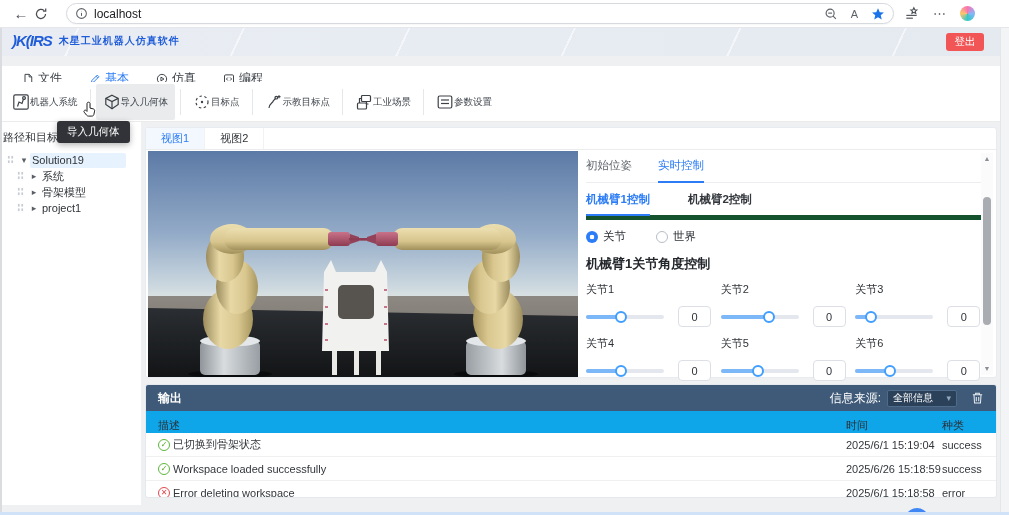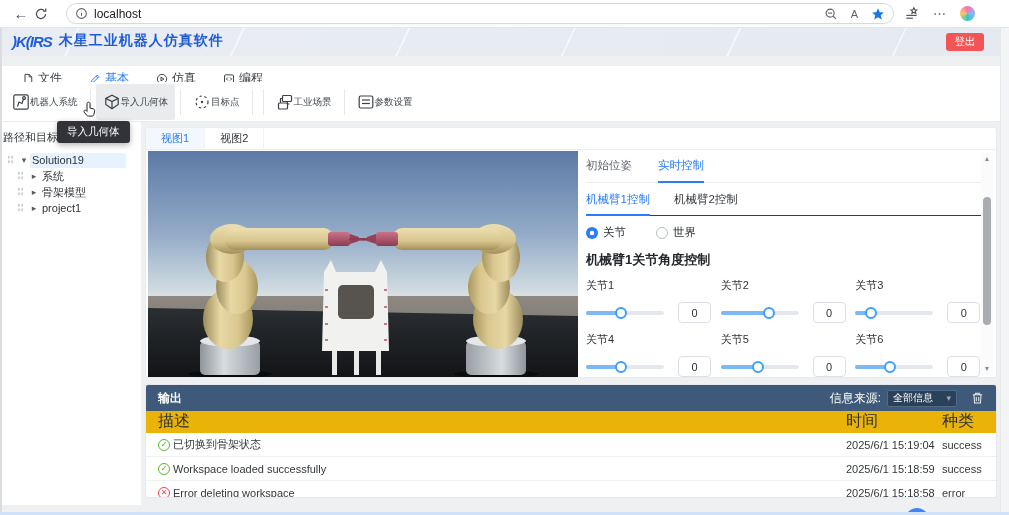--- a/index.html
+++ b/index.html
@@ -19,21 +19,21 @@
   .copilot-dot { width:15px; height:15px; border-radius:50%;
     background:conic-gradient(#f973b5,#8ab4f8,#30c9c9,#fbc46b,#f973b5); }
 
   
   .app-header { position:absolute; top:28px; left:0; width:1009px; height:28px;
     background:linear-gradient(90deg,#e9edf3,#e5eaf1); overflow:hidden; }
   .app-header::after { content:""; position:absolute; inset:0;
     background:repeating-linear-gradient(115deg, transparent 0 70px, rgba(255,255,255,.55) 70px 72px, transparent 72px 150px); }
   .logo-wrap { position:absolute; left:12px; top:4px; display:flex; align-items:center; gap:7px; z-index:2; }
   .logo-mark { font-size:15px; font-weight:bold; font-style:italic; color:#1f5cd8; letter-spacing:-1px; }
-  .app-title { font-size:14px; font-weight:bold; color:#1f5cd8; letter-spacing:1px; }
+  .app-title { font-size:10px; font-weight:bold; color:#1f5cd8; letter-spacing:1px; }
   .logout-btn { position:absolute; right:25px; top:5px; width:38px; height:18px; background:#f25555; color:#fff;
     font-size:10.5px; border-radius:3px; display:flex; align-items:center; justify-content:center; z-index:2; cursor:pointer; }
 
   
   .menu-bar { position:absolute; top:66px; left:0; width:1009px; height:26px; background:#fff;
     border-bottom:1px solid #f1f1f1; display:flex; align-items:center; gap:27px; padding-left:22px; }
   .menu-item { display:flex; align-items:center; gap:4px; font-size:12px; color:#3d4248; cursor:pointer; }
   .menu-item.active { color:#2b7cf6; }
   .menu-item svg { stroke:currentColor; }
 
@@ -69,21 +69,21 @@
   .vtab { padding:0 15px; font-size:11px; display:flex; align-items:center; color:#303439;
     border-right:1px solid #f2f2f2; cursor:pointer; }
   .vtab.active { color:#2b7cf6; background:#f3f8ff; }
   .scene { position:absolute; left:2px; top:23px; width:430px; height:226px; }
 
   
   .controls { position:absolute; left:440px; right:14px; top:23px; }
   .ctabs { display:flex; gap:26px; border-bottom:1px solid #ededf0; padding-top:7px; }
   .ctab { font-size:11.5px; color:#5f646b; padding-bottom:8px; cursor:pointer; }
   .ctab.active { color:#2b7cf6; border-bottom:2px solid #2b7cf6; margin-bottom:-1px; }
-  .subtabs { display:flex; gap:24px; border-bottom:1px solid #14532d; padding-top:9px; }
+  .subtabs { display:flex; gap:38px; border-bottom:5px solid #14532d; padding-top:9px;font-weight:bold; }
   .subtab { font-size:11.5px; color:#33373c; padding-bottom:7px; cursor:pointer; }
   .subtab.active { color:#2b7cf6; border-bottom:2px solid #2b7cf6; margin-bottom:-1px; }
   .radio-row { display:flex; gap:30px; margin-top:9px; align-items:center; }
   .radio-opt { display:flex; align-items:center; font-size:11.5px; color:#2f3338; cursor:pointer; }
   .radio-dot { width:12px; height:12px; border-radius:50%; border:1px solid #b8bec6; background:#fff; margin-right:5px; }
   .radio-dot.checked { border:none; background:radial-gradient(circle,#fff 0 2px,#2b7cf6 2.6px); }
   .cheading { margin-top:11px; font-size:13px; font-weight:bold; color:#23272c; }
   .joints { margin-top:9px; display:grid; grid-template-columns:repeat(3,1fr); column-gap:8px; row-gap:9px; }
   .jlabel { font-size:11px; color:#2f3338; margin-bottom:9px; }
   .jrow { display:flex; align-items:center; }
@@ -110,21 +110,21 @@
     border:1px solid #e5e8ec; border-radius:3px; overflow:hidden; }
   .out-header { height:26px; background:#3e5a78; display:flex; align-items:center; color:#fff; padding:0 12px; }
   .out-title { font-size:12px; font-weight:bold; }
   .out-spacer { flex:1; }
   .src-label { font-size:12px; }
   .src-select { width:70px; height:17px; background:#2b4159; border:1px solid #4e6c8a; margin-left:6px;
     display:flex; align-items:center; justify-content:space-between; font-size:10px; padding:0 5px;
     border-radius:2px; cursor:pointer; }
   .src-chevron { color:#93a9bf; font-size:9px; }
   .trash-btn { margin-left:14px; cursor:pointer; display:flex; }
-  .out-colhead { height:22px; background:#eab308; display:flex; align-items:flex-start; font-size:16px; color:#2b3036; }
+  .out-colhead { height:22px; background:#0ea5e9; display:flex; align-items:flex-end; font-size:11px; color:#2b3036; }
   .col-desc { flex:1; padding-left:12px; display:flex; align-items:center; }
   .col-time { width:96px; }
   .col-kind { width:54px; }
   .out-row { height:24px; display:flex; align-items:center; font-size:11px; color:#33373c; border-bottom:1px solid #f0f0f0; }
   .stat { width:12px; height:12px; border-radius:50%; border:1px solid; font-size:8px; line-height:10px;
     text-align:center; margin-right:3px; flex:0 0 12px; }
   .stat.success { color:#49aa19; border-color:#5cb83a; }
   .stat.error { color:#e5484d; border-color:#e5484d; }
 
   
@@ -240,20 +240,28 @@
   </div>
   <div class="tool-sep"></div>
   <div class="tool-item">
     <svg width="18" height="18" viewBox="0 0 18 18" fill="none" stroke-width="1.2">
       <circle cx="9" cy="9" r="6" stroke-dasharray="2.4 2.6"></circle>
         <circle cx="9" cy="9" r="1.2" fill="#3c4147" stroke="none"></circle>
     </svg>
     <span class="tlabel">目标点</span>
   </div>
   <div class="tool-sep"></div>
+  <div class="tool-item">
+    <svg width="18" height="18" viewBox="0 0 18 18" fill="none" stroke-width="1.2">
+      <path d="M4 15 C4 10.5 7.5 10.5 8.5 7.5 L10.5 5.5"></path>
+        <circle cx="11.3" cy="4.7" r="1.3"></circle>
+      <path d="M14 2.2 v3 M12.5 3.7 h3"></path>
+    </svg>
+    <span class="tlabel">示教目标点</span>
+  </div>
   <div class="tool-sep"></div>
   <div class="tool-item">
     <svg width="18" height="18" viewBox="0 0 18 18" fill="none" stroke-width="1.2">
       <rect x="6.5" y="2.5" width="9" height="6" rx="1"></rect>
         <rect x="2.5" y="10" width="9" height="6" rx="1"></rect>
       <path d="M6.5 5.5 H4.5 V10 M11.5 8.5 V11 H13.5"></path>
     </svg>
     <span class="tlabel">工业场景</span>
   </div>
   <div class="tool-sep"></div>
@@ -512,21 +520,21 @@
       <span>已切换到骨架状态</span>
     </span>
     <span class="col-time">2025/6/1 15:19:04</span>
     <span class="col-kind">success</span>
   </div>
   <div class="out-row">
     <span class="col-desc">
       <span class="stat success">✓</span>
       <span>Workspace loaded successfully</span>
     </span>
-    <span class="col-time">2025/6/1 15:18:59</span>
+    <span class="col-time">2025/6/26 15:18:59</span>
     <span class="col-kind">success</span>
   </div>
   <div class="out-row">
     <span class="col-desc">
       <span class="stat error">✕</span>
       <span>Error deleting workspace</span>
     </span>
     <span class="col-time">2025/6/1 15:18:58</span>
     <span class="col-kind">error</span>
   </div>

